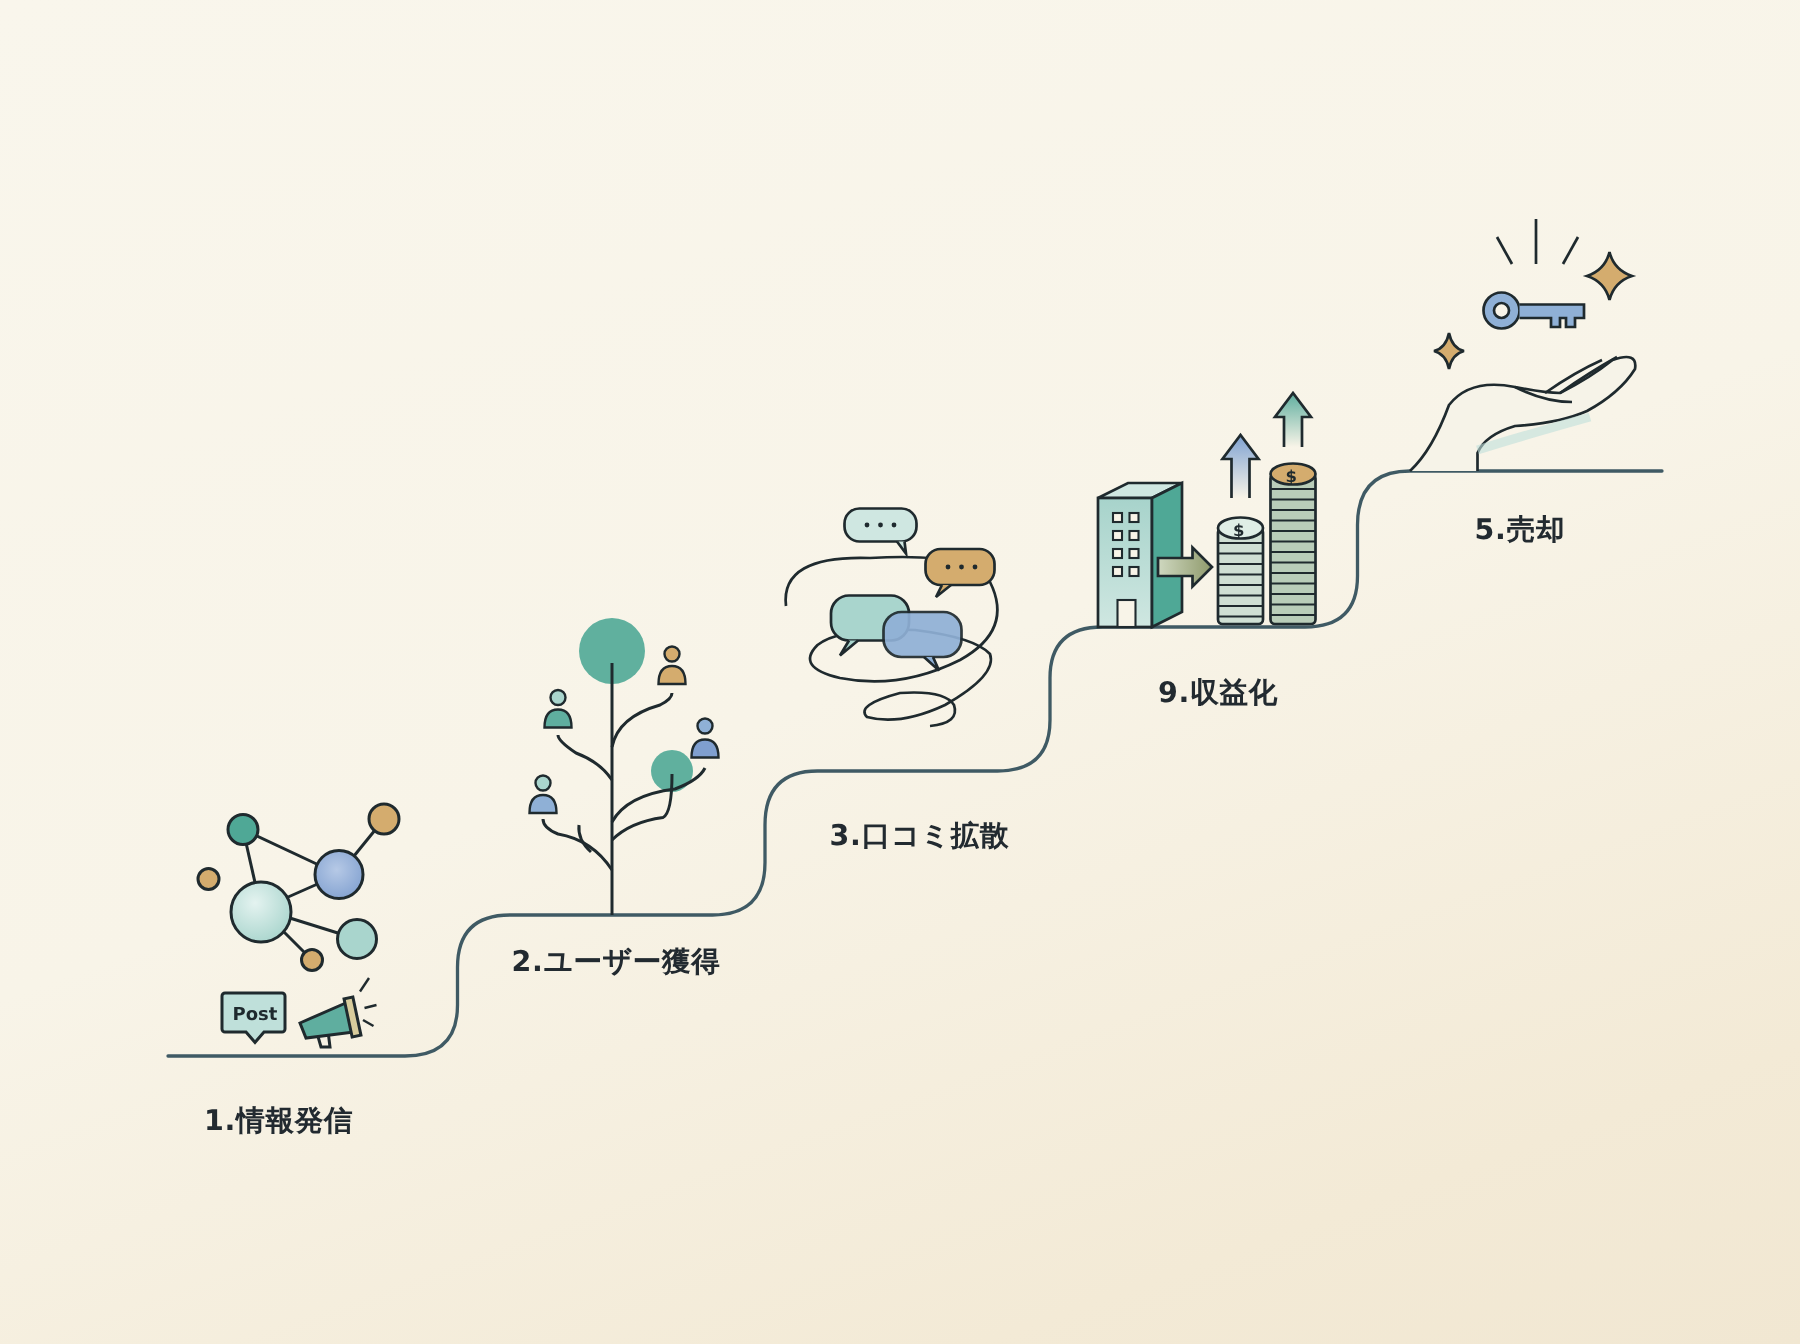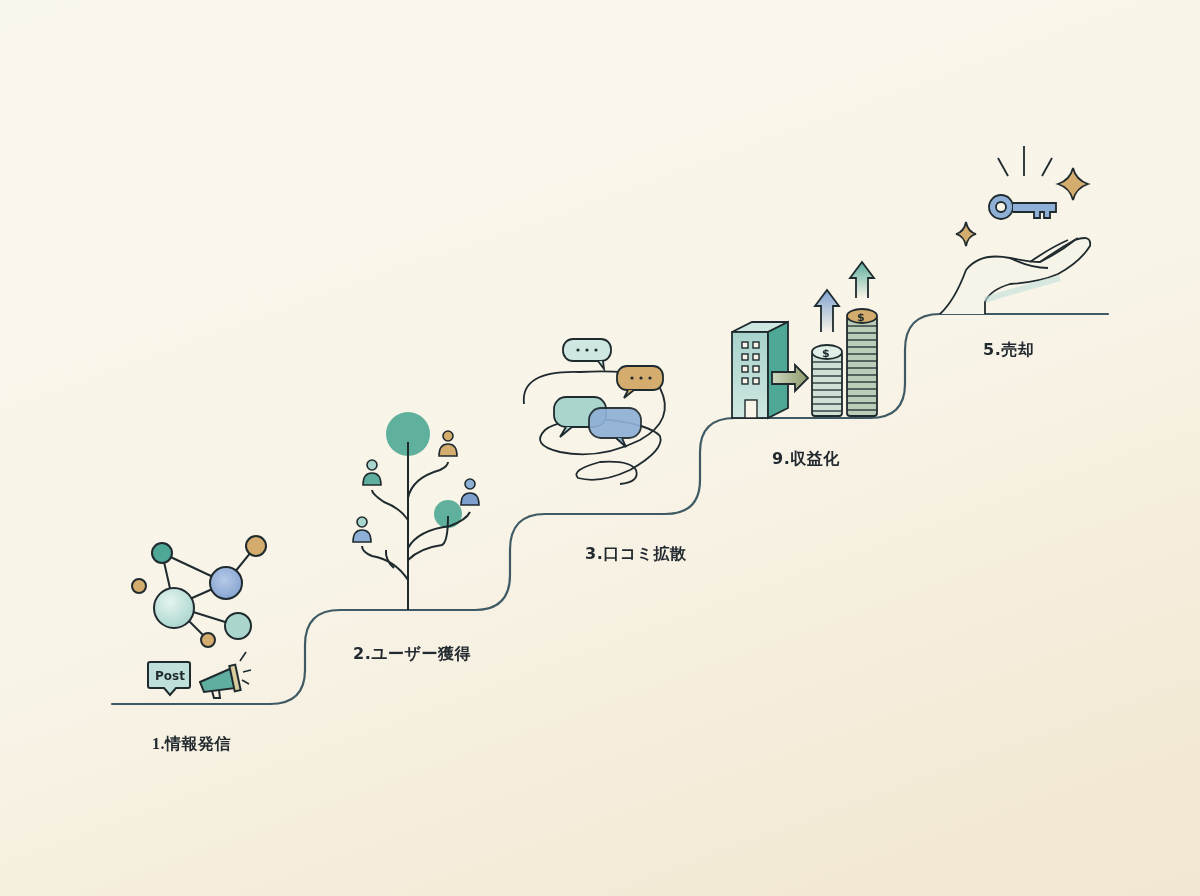--- a/index.html
+++ b/index.html
@@ -3,21 +3,21 @@
 <meta charset="utf-8">
 <style>
   html, body { margin: 0; padding: 0; }
   body {
     width: 1200px; height: 896px; overflow: hidden; position: relative;
     background: linear-gradient(160deg, #f9f6ec 0%, #f8f4e8 50%, #f3ead6 85%, #f1e7d2 100%);
     font-family: "DejaVu Sans", "Liberation Sans", sans-serif;
   }
   .canvas { position: absolute; left: 0; top: 0; width: 1200px; height: 896px; }
   .step-label {
-    position: absolute; font-size: 16px; font-weight: bold; color: #222a30;
+    position: absolute; font-size: 19px; font-weight: bold; color: #222a30;
     letter-spacing: 0.5px; white-space: nowrap;
   }
   .post-text {
     font-family: "DejaVu Sans", sans-serif; font-size: 12px; font-weight: bold; fill: #1f2a2e;
   }
 </style>
 </head>
 <body>
 
 <div class="canvas">
@@ -192,18 +192,18 @@
     <path d="M1073 168 Q1076 180 1088 184 Q1076 188 1073 200 Q1070 188 1058 184 Q1070 180 1073 168 z" fill="#d4ac6e"></path>
     <path d="M966 222 Q968 232 976 234 Q968 236 966 246 Q964 236 956 234 Q964 232 966 222 z" fill="#d4ac6e"></path>
     <path d="M940 314 Q955 300 966 270 Q980 252 1010 258 Q1030 262 1040 262 Q1060 252 1075 240 Q1092 234 1090 246 Q1080 262 1058 274 Q1040 282 1010 284 Q990 290 985 302 L985 314" fill="#f6f3e8"></path>
     <path d="M1040 262 Q1060 248 1078 238"></path>
     <path d="M1030 262 Q1050 248 1068 240"></path>
     <path d="M985 300 Q1010 292 1060 278" stroke="#bfe0da" stroke-width="6" opacity="0.6"></path>
     <path d="M1010 258 Q1030 268 1048 268"></path>
   </g>
 </svg>
 
-  <div class="step-label" style="left:152px; top:734px;font-family:Liberation Serif, serif;">1.情報発信</div>
-  <div class="step-label" style="left:341px; top:644px;margin-left:12px;">2.ユーザー獲得</div>
-  <div class="step-label" style="left:553px; top:544px;margin-left:32px;">3.口コミ拡散</div>
+  <div class="step-label" style="left:136px; top:734px;">1.情報発信</div>
+  <div class="step-label" style="left:341px; top:628px;">2.ユーザー獲得</div>
+  <div class="step-label" style="left:553px; top:544px;">3.口コミ拡散</div>
   <div class="step-label" style="left:772px; top:449px;">9.収益化</div>
   <div class="step-label" style="left:983px; top:340px;">5.売却</div>
 </div>
 
 </body></html>

